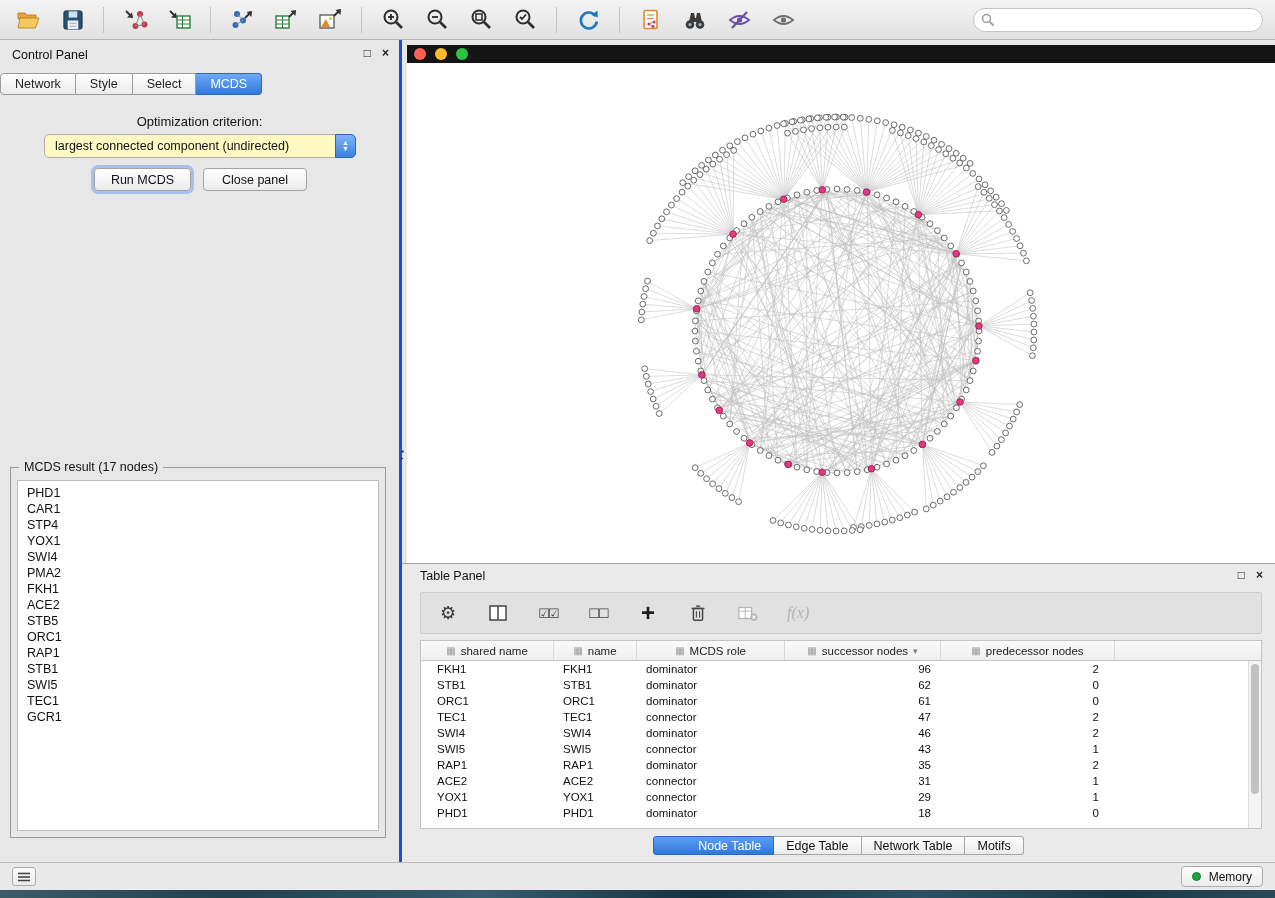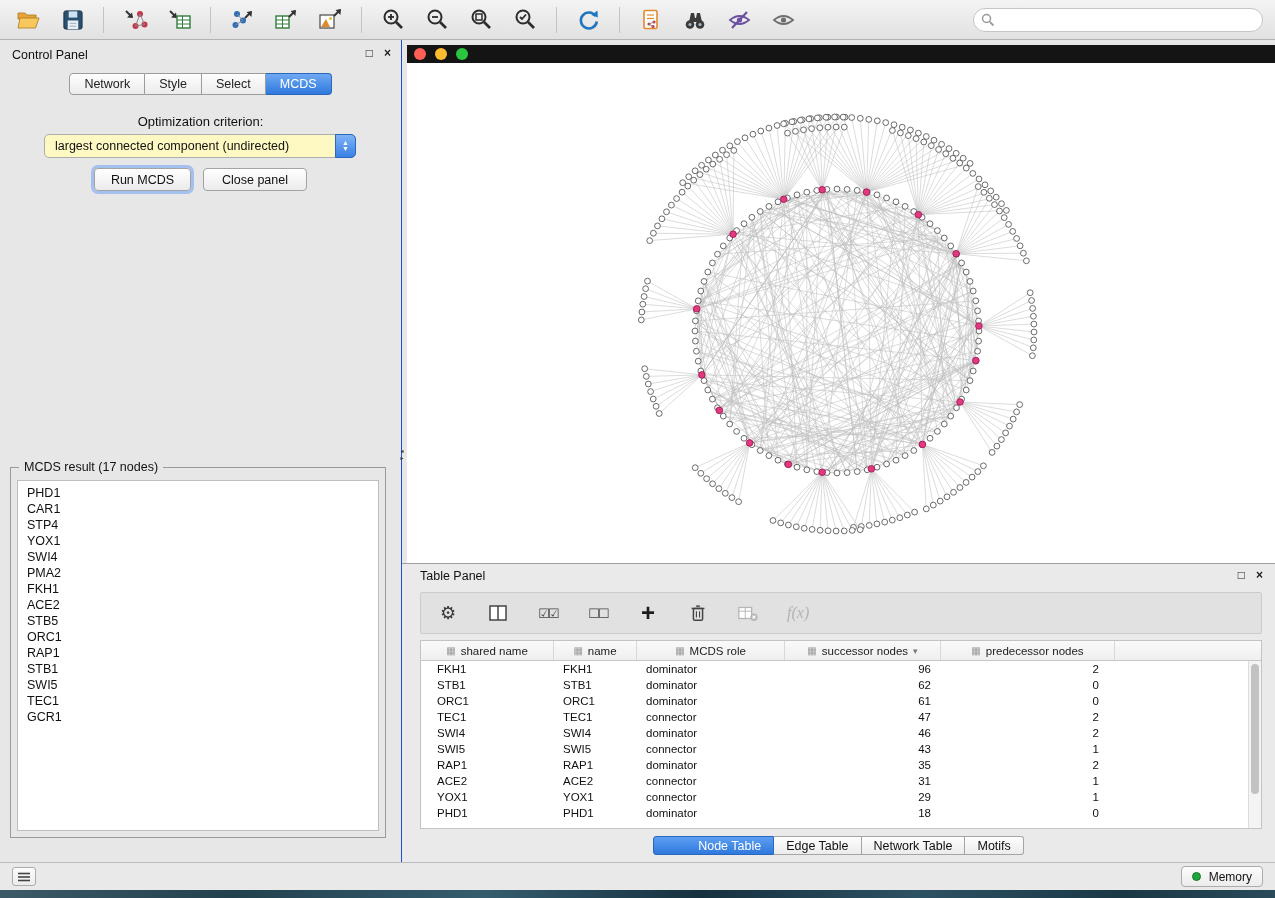--- a/index.html
+++ b/index.html
@@ -9,25 +9,25 @@
 
   
   .toolbar{position:absolute;left:0;top:0;width:1275px;height:40px;background:linear-gradient(#f4f4f4,#e1e1e1);border-bottom:1px solid #b3b3b3;display:flex;align-items:center;padding:0 12px;gap:12px;}
   .tbtn{width:32px;height:32px;display:flex;align-items:center;justify-content:center;border-radius:4px;cursor:default;}
   .tsep{width:1px;height:26px;background:#c3c3c3;margin:0 3px;}
   .search{margin-left:auto;position:relative;width:290px;height:24px;}
   .search input{width:100%;height:100%;border:1px solid #c5c5c5;border-radius:12px;padding:0 8px 0 27px;font-size:12px;background:#fff;outline:none;color:#333;}
   .search .sicon{position:absolute;left:8px;top:5px;}
 
   
-  .control-panel{position:absolute;left:0;top:40px;width:402px;height:822px;background:#e7e7e7;border-right:1px solid #1d4ed8;}
+  .control-panel{position:absolute;left:0;top:40px;width:402px;height:822px;background:#e7e7e7;border-right:3px solid #1d4ed8;}
   .panel-title{position:absolute;top:8px;left:12px;font-size:12.5px;color:#111;}
   .win-btns{position:absolute;top:6px;right:10px;display:flex;gap:11px;font-size:12px;color:#222;font-weight:bold;}
   .win-btns span{cursor:default;line-height:14px;}
-  .tabbar{position:absolute;top:33px;left:0;width:100%;display:flex;justify-content:center;}
+  .tabbar{position:absolute;top:33px;left:0;width:100%;display:flex;}
   .tab{height:22px;padding:0 14px;display:flex;align-items:center;font-size:12.5px;background:linear-gradient(#fdfdfd,#ececec);border:1px solid #9c9c9c;border-left:none;color:#222;cursor:default;}
   .tab:first-child{border-left:1px solid #9c9c9c;border-radius:4px 0 0 4px;}
   .tab:last-child{border-radius:0 4px 4px 0;}
   .tab.active{background:linear-gradient(#6fa9f3,#2f79dd);color:#fff;border-color:#2b67bd;}
   .opt-label{position:absolute;top:74px;width:100%;text-align:center;font-size:13px;color:#111;}
   .combo{position:absolute;top:94px;left:44px;width:312px;height:24px;background:#fef9c3;border:1px solid #adadad;border-radius:5px;font-size:12.5px;display:flex;align-items:center;padding-left:10px;color:#111;}
   .combo .cap{position:absolute;right:-1px;top:-1px;width:21px;height:24px;background:linear-gradient(#7fb3f6,#3a80e6);border:1px solid #2b67bd;border-radius:0 5px 5px 0;display:flex;flex-direction:column;align-items:center;justify-content:center;color:#fff;}
   .combo .cap b{font-size:7px;line-height:6.5px;font-weight:bold;}
   .btn{position:absolute;height:23px;background:linear-gradient(#ffffff,#ebebeb);border:1px solid #a3a3a3;border-radius:4px;font-size:12.5px;display:flex;align-items:center;justify-content:center;color:#111;cursor:default;}
   .btn.run{top:128px;left:94px;width:97px;box-shadow:0 0 0 3px rgba(108,160,246,.55);}

